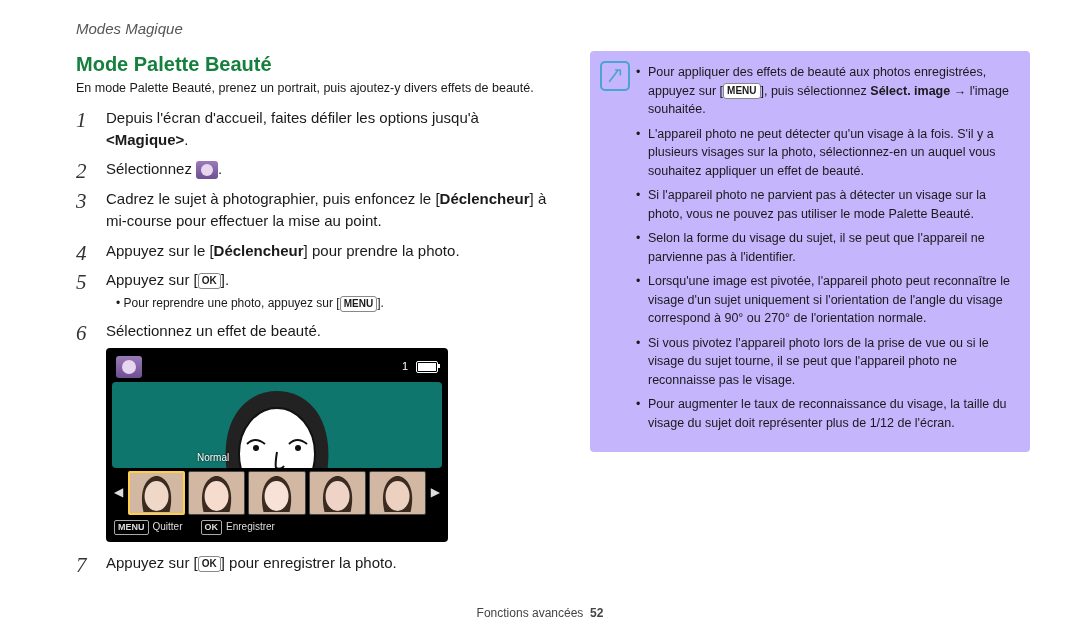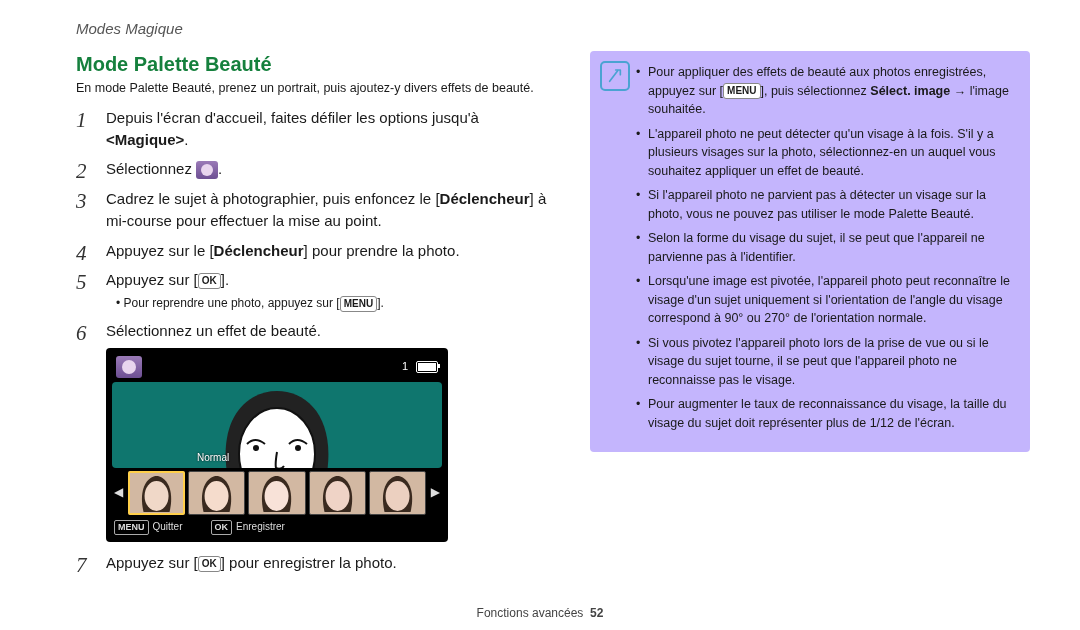--- a/index.html
+++ b/index.html
@@ -162,21 +162,21 @@
   }
   .arrow {
     color:#ddd;font-size:12px;padding:0 2px;
   }
   .thumb{
     flex:1;height:42px;background:#d2b8a2;border:1px solid #444;border-radius:2px;position:relative;overflow:hidden;
   }
   .thumb.sel{outline:2px solid #ffcf4a;outline-offset:-2px;}
   .thumb svg{position:absolute;left:0;top:0;width:100%;height:100%;}
   .camera-bottom{
-    display:flex;gap:28px;
+    display:flex;gap:18px;
     color:#ddd;font-size:10px;
     padding:5px 2px 1px 2px;
     align-items:center;
   }
   .camera-bottom .tag{
     display:inline-block;border:1px solid #aaa;border-radius:2px;
     padding:0 3px;font-weight:700;font-size:9px;color:#ddd;
     margin-right:4px;
   }
 

